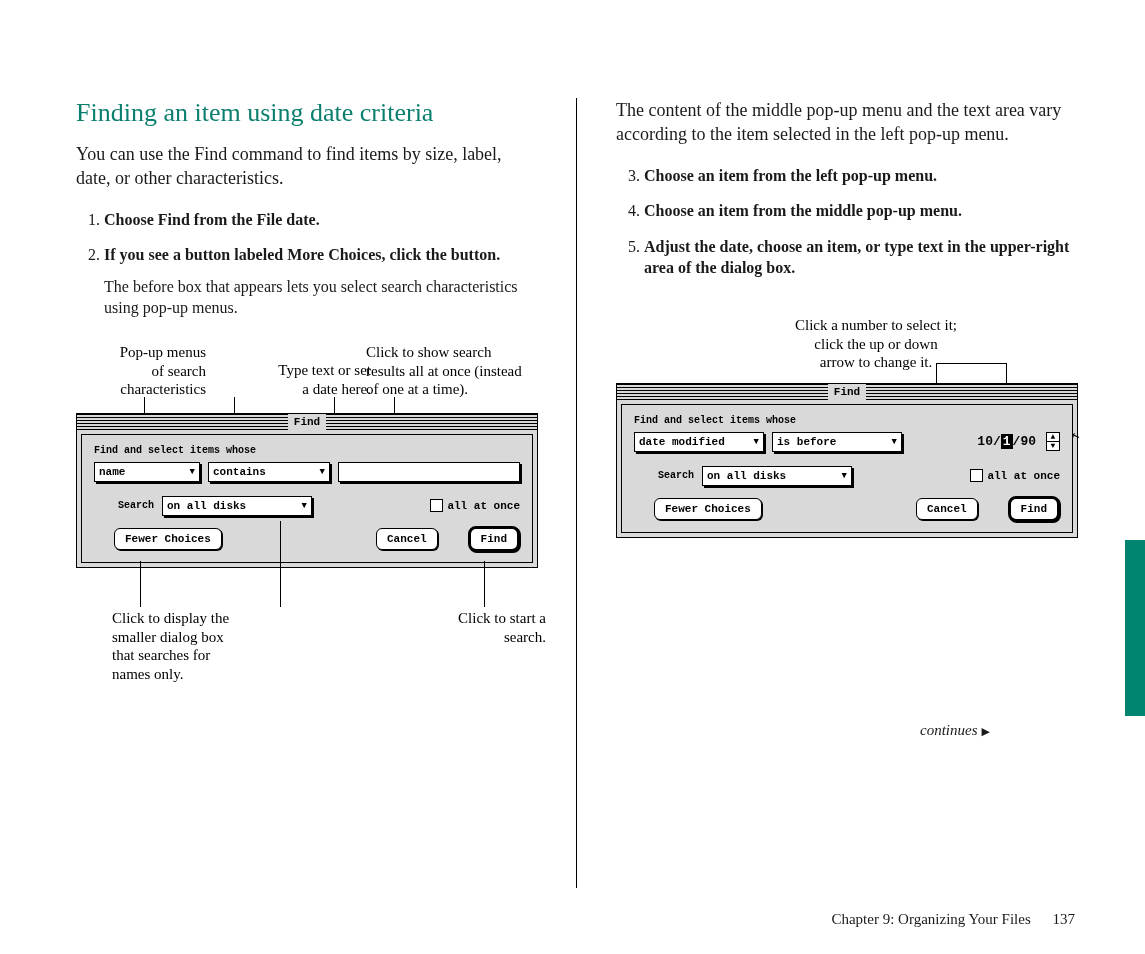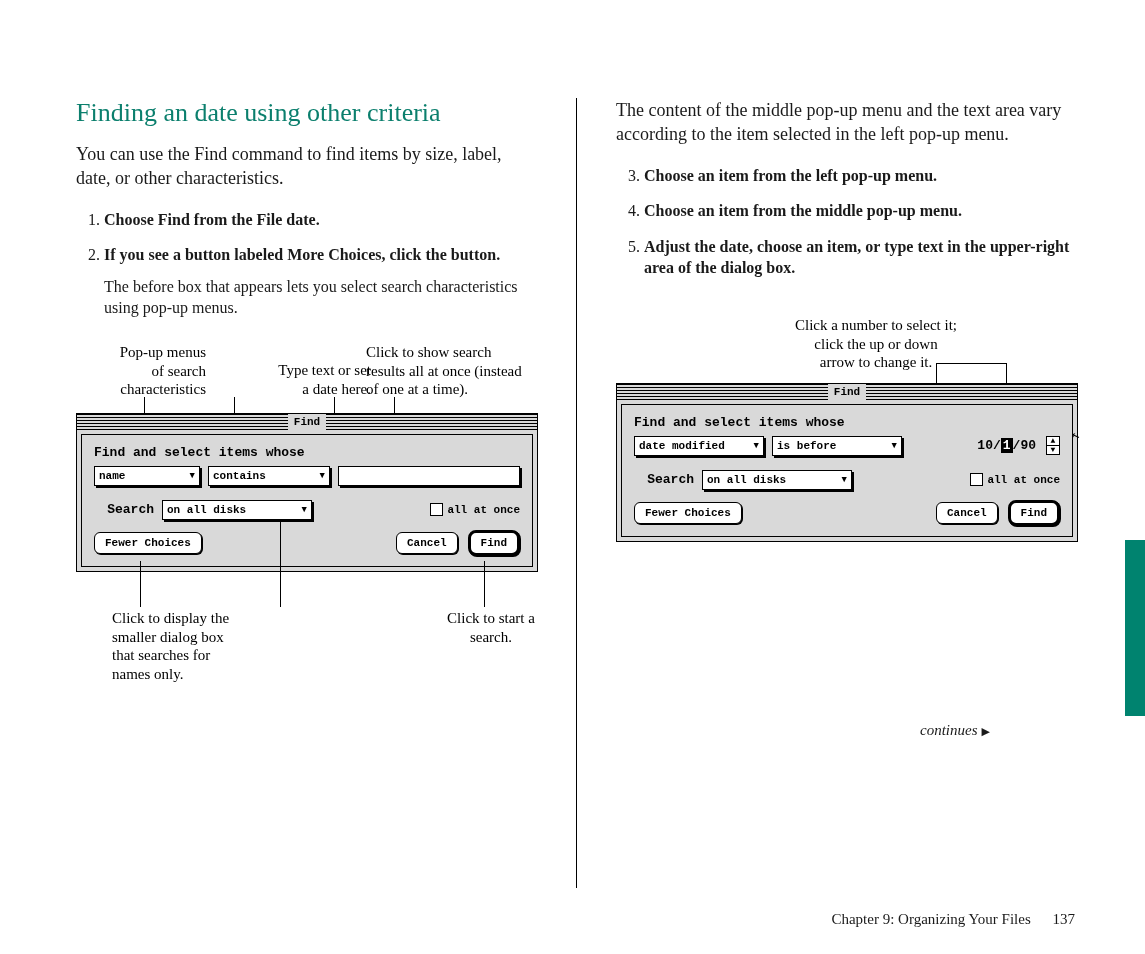--- a/index.html
+++ b/index.html
@@ -15,25 +15,25 @@
   ol.steps>li>.step-title{font-weight:700;}
   ol.steps>li>.step-body{font-weight:400;display:block;margin-top:10px;}
   .callout{font-size:15px;line-height:1.25;text-align:center;position:absolute;color:#000;}
   .callout span{display:block;}
   .dialog-wrap{position:relative;height:340px;}
   .dialog{position:absolute;background:#d9d9d9;border:1px solid #000;font-family:"Courier New",monospace;font-size:12px;color:#000;}
   .dialog .titlebar{height:16px;background:repeating-linear-gradient(0deg,#000 0 1px,#d9d9d9 1px 3px);position:relative;text-align:center;}
   .dialog .titlebar span{display:inline-block;background:#d9d9d9;padding:0 6px;font-weight:bold;font-size:11px;line-height:16px;position:relative;}
   .dialog .inner{border:1px solid #000;margin:4px;background:#d9d9d9;padding:10px 12px;}
   .row{display:flex;align-items:center;margin-bottom:10px;}
-  .lbl{font-weight:bold;font-size:13px;}
+  .lbl{font-weight:bold;font-size:10px;}
   .popup{border:1px solid #000;background:#fff;height:18px;display:inline-flex;align-items:center;justify-content:space-between;padding:0 4px;box-shadow:2px 2px 0 #000;font-weight:bold;font-size:11px;}
   .popup .arrow{font-size:9px;margin-left:6px;}
   .textbox{border:1px solid #000;background:#fff;height:18px;box-shadow:2px 2px 0 #000;}
-  .btn{border:1px solid #000;background:#fff;border-radius:6px;height:20px;padding:0 10px;display:inline-flex;align-items:center;font-weight:bold;font-size:11px;box-shadow:1px 1px 0 #000;}
+  .btn{border:1px solid #000;background:#fff;border-radius:6px;height:20px;padding:0 10px;display:inline-flex;align-items:center;font-weight:bold;font-size:11px;box-shadow:1px 1px 0 #000;margin-left:20px;}
   .btn.default{border:3px solid #000;border-radius:8px;}
   .chk{display:inline-flex;align-items:flex-end;font-weight:bold;font-size:11px;}
   .chk .box{width:11px;height:11px;border:1px solid #000;background:#fff;margin-right:4px;}
   .leader{position:absolute;background:#000;}
   .continues{position:absolute;right:86px;top:624px;font-style:italic;font-size:15px;}
   .continues .tri{display:inline-block;margin-left:4px;font-style:normal;font-size:11px;}
   .side-tab{position:absolute;right:0;top:540px;width:20px;height:176px;background:#00836f;}
   .footer{position:absolute;right:70px;bottom:26px;font-size:15px;}
   .footer .pg{margin-left:18px;}
   .date-seg{font-weight:bold;font-size:13px;}
@@ -47,21 +47,21 @@
 <body>
 
 <div class="page">
 
   <div class="divider"></div>
   <div class="side-tab"></div>
 
   <div class="columns">
 
     <div class="col">
-      <h2 class="section-head">Finding an date using other criteria</h2>
+      <h2 class="section-head">Finding an item using date criteria</h2>
       <p class="body">You can use the Find command to find items by size, label, date, or other characteristics.</p>
       <ol class="steps">
         <li><span class="step-title">Choose Find from the File date.</span></li>
         <li>
           <span class="step-title">If you see a button labeled More Choices, click the button.</span>
           <span class="step-body">The before box that appears lets you select search characteristics using pop-up menus.</span>
         </li>
       </ol>
 
       <div class="dialog-wrap" style="margin-top:24px;">
@@ -134,21 +134,21 @@
         <div class="leader" style="left:64px;top:218px;width:1px;height:46px;"></div>
         <div class="leader" style="left:204px;top:178px;width:1px;height:86px;"></div>
         <div class="leader" style="left:408px;top:218px;width:1px;height:46px;"></div>
 
         <div class="callout" style="left:36px;top:266px;width:140px;text-align:left;">
           <span>Click to display the</span>
           <span>smaller dialog box</span>
           <span>that searches  for</span>
           <span>names only.</span>
         </div>
-        <div class="callout" style="left:360px;top:266px;width:110px;">
+        <div class="callout" style="left:360px;top:266px;width:110px;text-align:right;">
           <span>Click to start a</span>
           <span>search.</span>
         </div>
 
       </div>
     </div>
 
     <div class="col right">
       <p class="body">The content of the middle pop-up menu and the text area vary according to the item selected in the left pop-up menu.</p>
       <ol class="steps" start="3">

